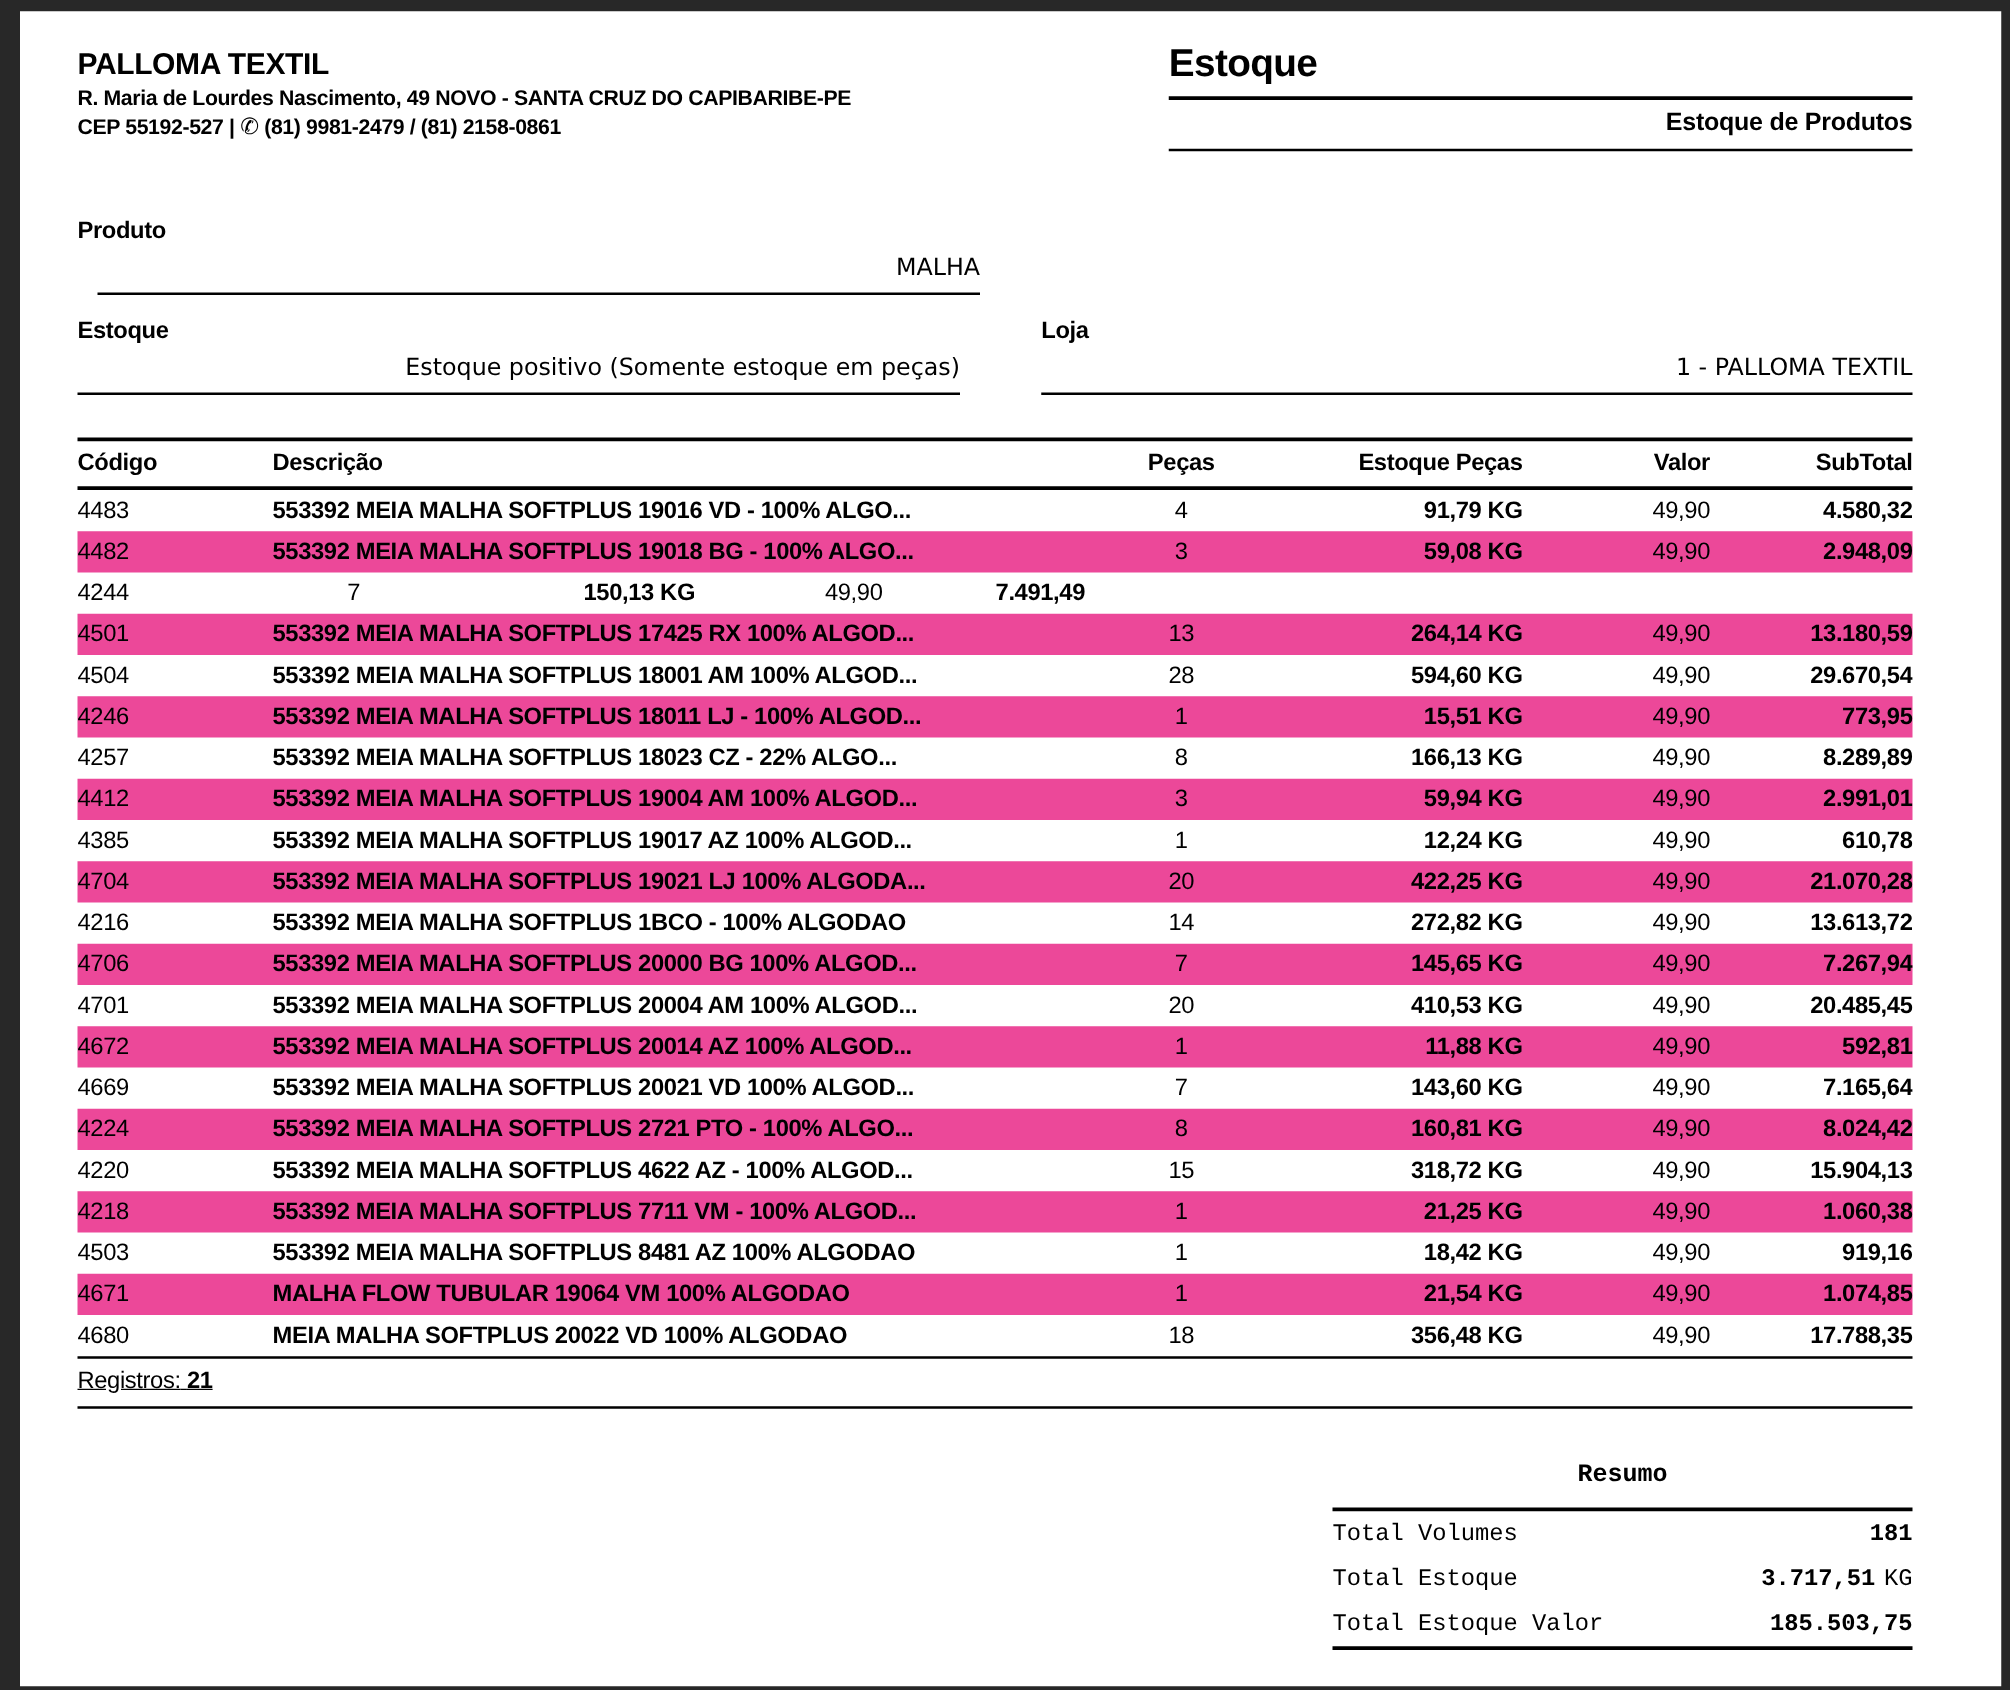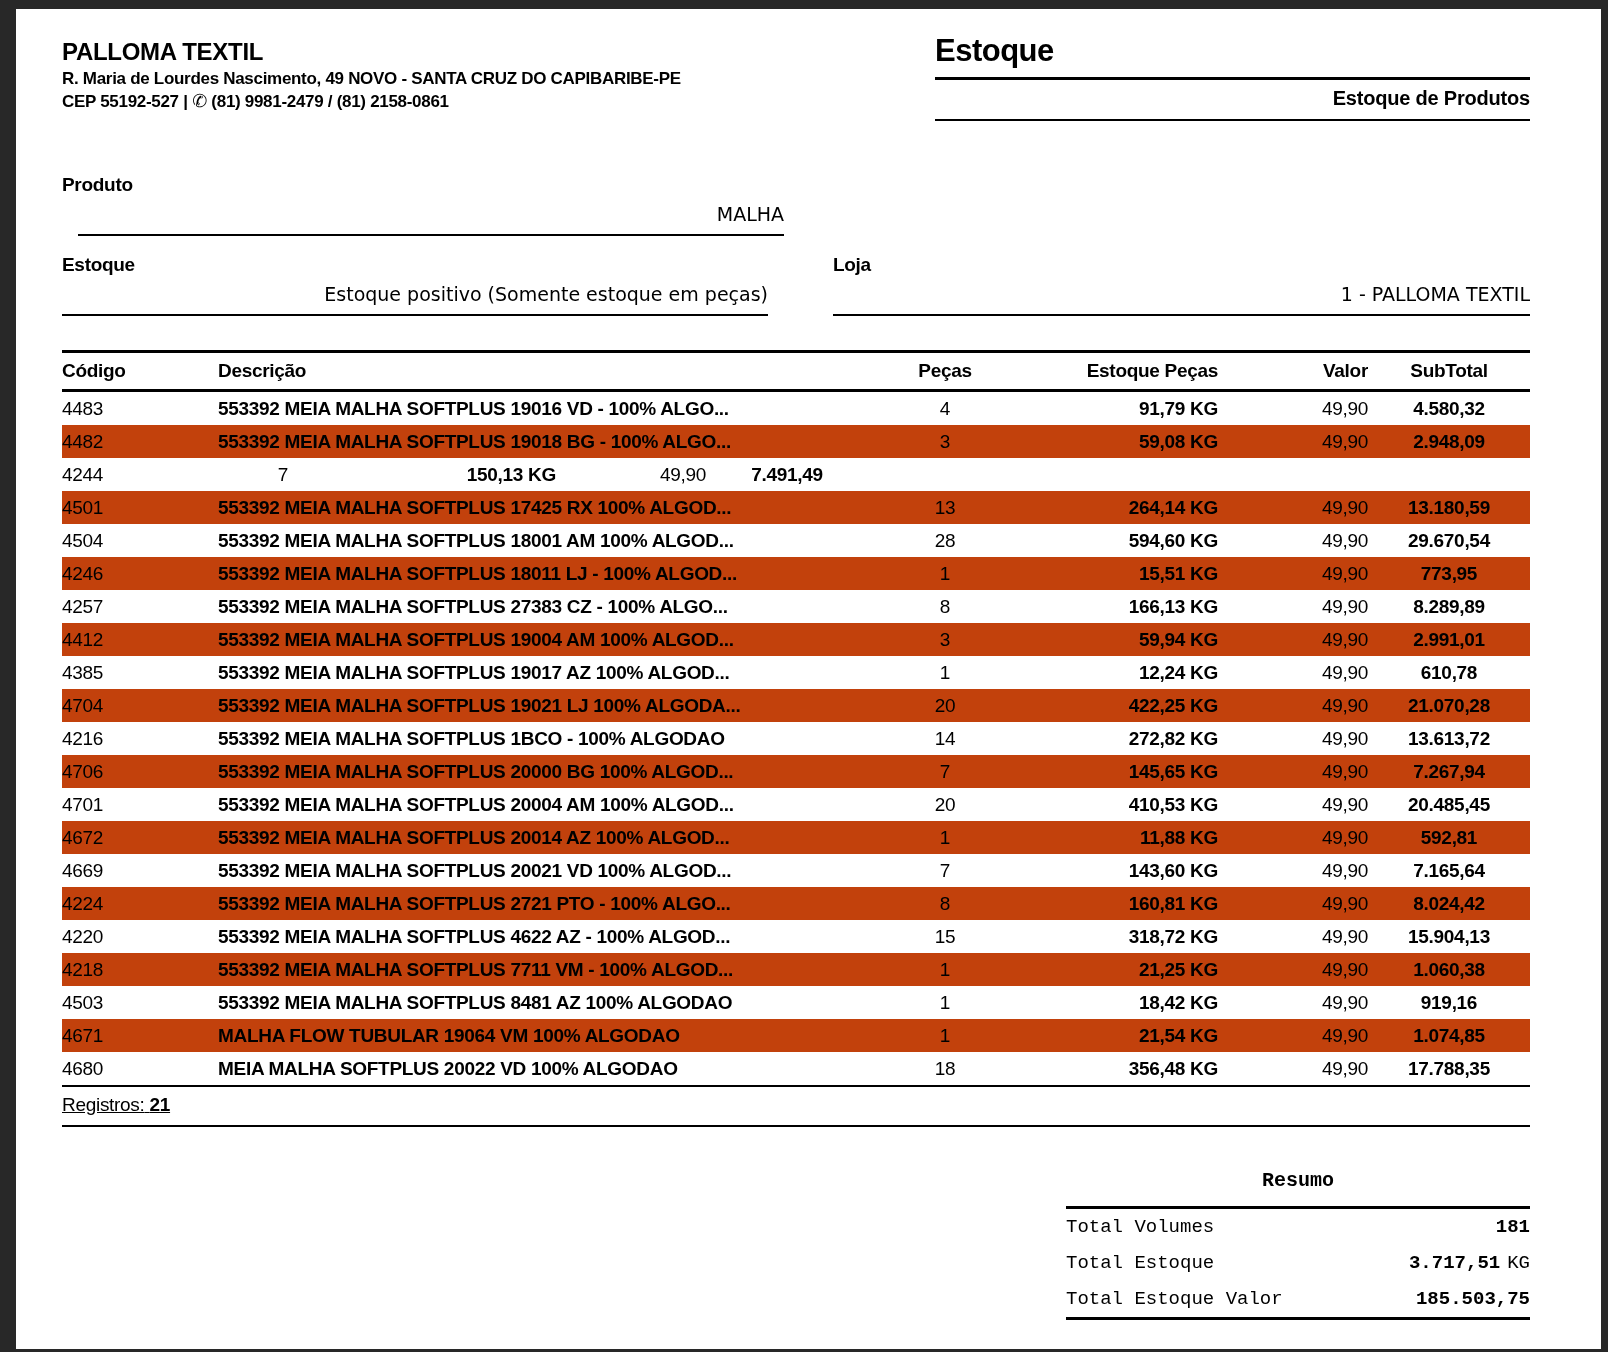--- a/index.html
+++ b/index.html
@@ -40,28 +40,28 @@
   #lbl-loja{left:817px;top:245px;}
   #val-loja{left:817px;top:274px;width:697px;}
   
   .stock-table{position:absolute;left:46px;top:341px;width:1468px;letter-spacing:-0.3px;}
   .thead{
     display:flex;align-items:center;height:36px;
     border-top:3px solid #000;border-bottom:3px solid #000;
     font-weight:bold;font-size:19px;
   }
   .tr{display:flex;align-items:center;height:33px;font-size:19px;}
-  .tr.alt{background:#c2410c;}
+  .tr.alt{background:#ec4899;}
   .td,.th{white-space:nowrap;overflow:hidden;}
   .col-codigo{width:156px;text-align:left;}
   .col-desc{width:662px;text-align:left;}
   .col-pecas{width:130px;text-align:center;}
   .col-est{width:208px;text-align:right;}
   .col-valor{width:150px;text-align:right;}
-  .col-sub{width:162px;text-align:center;}
+  .col-sub{width:162px;text-align:right;}
   .tr .col-desc,.tr .col-est,.tr .col-sub{font-weight:bold;}
   .registros{
     font-size:19px;padding:7px 0 9px 0;
     border-top:2px solid #000;border-bottom:2px solid #000;text-decoration:underline;
   }
   
   .resumo{
     position:absolute;left:1050px;top:1160px;width:464px;
     font-family:Liberation Mono, monospace;font-size:19px;text-align:center;
   }
@@ -154,21 +154,21 @@
         <div class="tr alt">
           <div class="td col-codigo">4246</div>
           <div class="td col-desc">553392 MEIA MALHA SOFTPLUS 18011 LJ - 100% ALGOD...</div>
           <div class="td col-pecas">1</div>
           <div class="td col-est">15,51 KG</div>
           <div class="td col-valor">49,90</div>
           <div class="td col-sub">773,95</div>
         </div>
         <div class="tr">
           <div class="td col-codigo">4257</div>
-          <div class="td col-desc">553392 MEIA MALHA SOFTPLUS 27383 CZ - 100% ALGO...</div>
+          <div class="td col-desc">553392 MEIA MALHA SOFTPLUS 18023 CZ - 22% ALGO...</div>
           <div class="td col-pecas">8</div>
           <div class="td col-est">166,13 KG</div>
           <div class="td col-valor">49,90</div>
           <div class="td col-sub">8.289,89</div>
         </div>
         <div class="tr alt">
           <div class="td col-codigo">4412</div>
           <div class="td col-desc">553392 MEIA MALHA SOFTPLUS 19004 AM 100% ALGOD...</div>
           <div class="td col-pecas">3</div>
           <div class="td col-est">59,94 KG</div>

